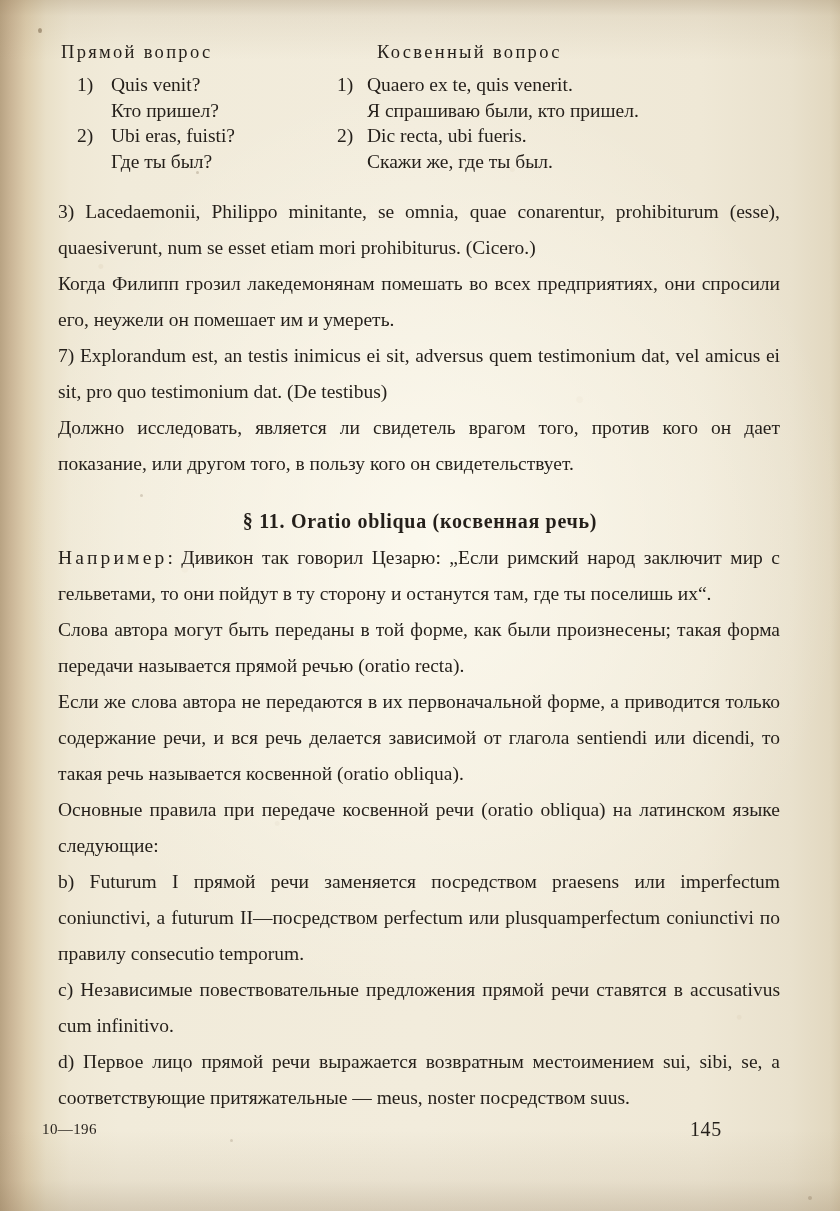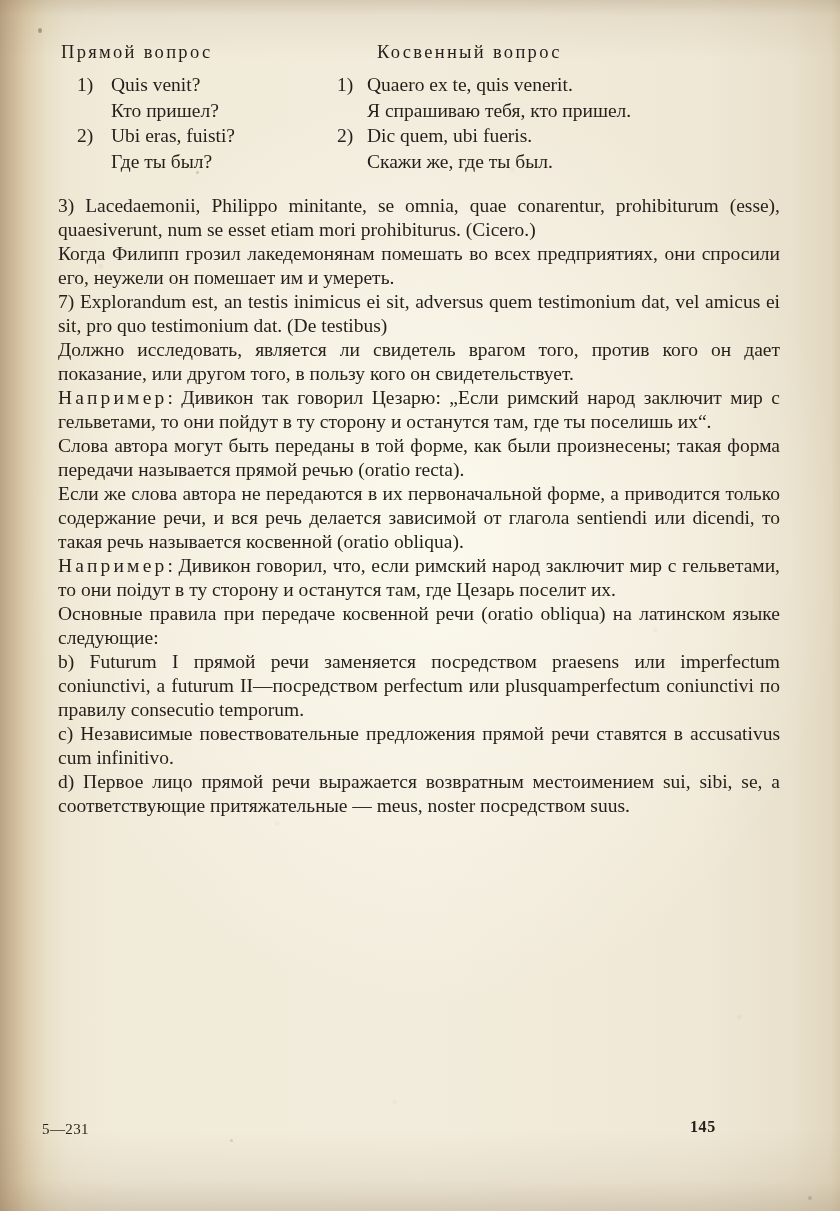--- a/index.html
+++ b/index.html
@@ -111,21 +111,21 @@
   .body {
     position: absolute;
     left: 20px;
     top: 183px;
     width: 800px;
   }
   p.par {
     margin: 0;
     padding: 0 40px 0 38px;
     font-size: 19.5px;
-    line-height: 24px;
+    line-height: 36px;
     text-align: justify;
     text-indent: 0;
     white-space: pre-wrap;
   }
   p.gap { margin-top: 11px; }
   .h2 {
     margin: 28px 0 7px 0;
     font-size: 20px;
     text-align: center;
     letter-spacing: 0.7px;
@@ -134,21 +134,21 @@
 
   .footer {
     position: absolute;
     left: 0;
     top: 1121px;
     width: 840px;
     height: 30px;
     font-size: 15px;
   }
   .sig  { position: absolute; left: 42px; top: 0; letter-spacing: 0.4px; }
-  .pgno { position: absolute; left: 690px; top: -3px; font-size: 16px; letter-spacing: 0.6px; font-weight: bold; }
+  .pgno { position: absolute; left: 690px; top: -3px; font-size: 20px; letter-spacing: 0.6px; }
 </style>
 </head>
 <body>
 
 <div class="page">
   <div class="paper-base"></div>
   <div class="paper-grain"></div>
   <div class="paper-topshade"></div>
 
   <div class="speck" style="left:38px;  top:28px;  width:4px; height:5px;"></div>
@@ -167,56 +167,56 @@
 
       <div class="qa">
         <div class="qa-row">
           <span class="qa-cell l">1)</span>
           <span class="qa-cell li">Quis venit?</span>
           <span class="qa-cell r">1)</span>
           <span class="qa-cell ri">Quaero ex te, quis venerit.</span>
         </div>
         <div class="qa-row">
           <span class="qa-cell li">Кто пришел?</span>
-          <span class="qa-cell ri">Я спрашиваю тебя, кто пришел.</span>
+          <span class="qa-cell ri">Я спрашиваю были, кто пришел.</span>
         </div>
         <div class="qa-row">
           <span class="qa-cell l">2)</span>
           <span class="qa-cell li">Ubi eras, fuisti?</span>
           <span class="qa-cell r">2)</span>
-          <span class="qa-cell ri">Dic quem, ubi fueris.</span>
+          <span class="qa-cell ri">Dic recta, ubi fueris.</span>
         </div>
         <div class="qa-row">
           <span class="qa-cell li">Где ты был?</span>
           <span class="qa-cell ri">Скажи же, где ты был.</span>
         </div>
       </div>
     </div>
 
     <div class="body">
 
       <p class="par gap">3) Lacedaemonii, Philippo minitante, se omnia, quae conarentur, prohibiturum (esse), quaesiverunt, num se esset etiam mori prohibiturus. (Cicero.)</p>
       <p class="par">Когда Филипп грозил лакедемонянам помешать во всех предприятиях, они спросили его, неужели он помешает им и умереть.</p>
       <p class="par">7) Explorandum est, an testis inimicus ei sit, adversus quem testimonium dat, vel amicus ei sit, pro quo testimonium dat. (De testibus)</p>
       <p class="par">Должно исследовать, является ли свидетель врагом того, против кого он дает показание, или другом того, в пользу кого он свидетельствует.</p>
 
+      <h2 class="h2">§ 11. Oratio obliqua (косвенная речь)</h2>
 
       <p class="par"><span class="sp">Например</span><span>: Дивикон так говорил Цезарю: „Если римский народ заключит мир с гельветами, то они пойдут в ту сторону и останутся там, где ты поселишь их“.</span></p>
 
       <p class="par">Слова автора могут быть переданы в той форме, как были произнесены; такая форма передачи называется прямой речью (oratio recta).</p>
 
       <p class="par">Если же слова автора не передаются в их первоначальной форме, а приводится только содержание речи, и вся речь делается зависимой от глагола sentiendi или dicendi, то такая речь называется косвенной (oratio obliqua).</p>
 
-      <p class="par"><span class="sp">Например</span><span>: Дивикон говорил, что, если римский народ заключит мир с гельветами, то они поідут в ту сторону и останутся там, где Цезарь поселит их.</span></p>
 
       <p class="par">Основные правила при передаче косвенной речи (oratio obliqua) на латинском языке следующие:</p>
       <p class="par">b) Futurum I прямой речи заменяется посредством praesens или imperfectum coniunctivi, a futurum II—посредством perfectum или plusquamperfectum coniunctivi по правилу consecutio temporum.</p>
       <p class="par">c) Независимые повествовательные предложения прямой речи ставятся в accusativus cum infinitivo.</p>
       <p class="par">d) Первое лицо прямой речи выражается возвратным местоимением sui, sibi, se, a соответствующие притяжательные — meus, noster посредством suus.</p>
     </div>
 
     <div class="footer">
-      <span class="sig">5—231</span>
+      <span class="sig">10—196</span>
       <span class="pgno">145</span>
     </div>
 
   </div>
 </div>
 
 </body></html>

